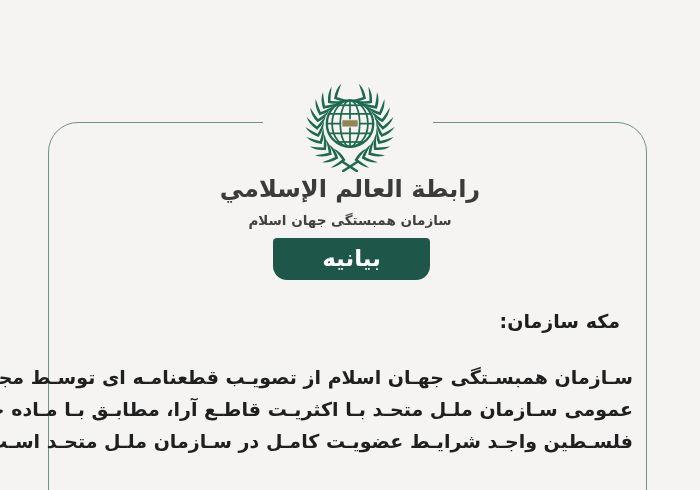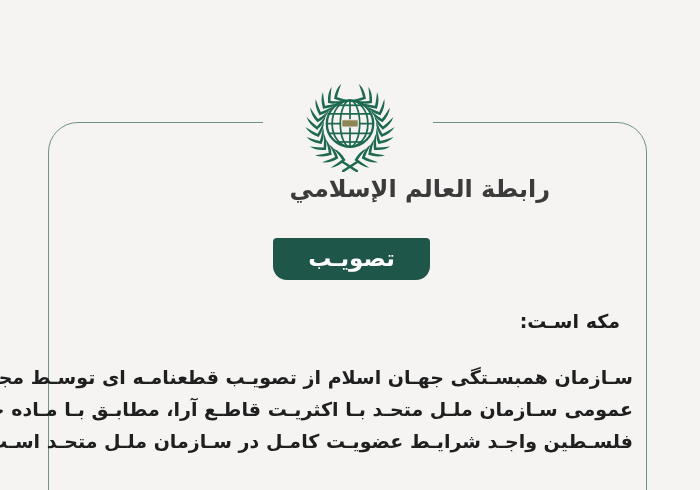--- a/index.html
+++ b/index.html
@@ -42,20 +42,21 @@
     width: 116px;
     height: 89px;
   }
   .calligraphy {
     position: absolute;
     left: 150px;
     top: 167px;
     width: 400px;
     height: 44px;
     line-height: 44px;
+    text-align: center;
     direction: rtl;
     font-size: 24px;
     font-weight: bold;
     color: #3b3b3b;
   }
   .subtitle {
     position: absolute;
     left: 150px;
     top: 210px;
     width: 400px;
@@ -167,26 +168,27 @@
       <use href="#plR" transform="rotate(-125 60 46)"></use>
       <use href="#plR" transform="rotate(-138 60 46)"></use>
       <use href="#plR" transform="rotate(-151 60 46)"></use>
 
       <path d="M53,82 L67,91 M67,82 L53,91" stroke="#1e6950" stroke-width="2.6" stroke-linecap="round"></path>
     </svg>
   </div>
 
   <div class="calligraphy" dir="rtl">رابطة العالم الإسلامي</div>
 
+  <div class="subtitle" dir="rtl">سازمان همبستگی جهان اسلام</div>
 
   <div class="banner">
-    <span>تصویـب</span>
+    <span>بیانیه</span>
   </div>
 
-  <div class="heading" dir="rtl">مکه اسـت:</div>
+  <div class="heading" dir="rtl">مکه سازمان:</div>
 
   <div class="body-text" dir="rtl">
     <div class="body-line">سـازمان همبسـتگی جهـان اسلام از تصویـب قطعنامـه ای توسـط مجمـع</div>
     <div class="body-line">عمومی سـازمان ملـل متحـد بـا اکثریـت قاطـع آرا، مطابـق بـا مـاده چهـار</div>
     <div class="body-line">فلسـطین واجـد شرایـط عضویـت کامـل در سـازمان ملـل متحـد اسـت و</div>
   </div>
 
 </div>
 
 </body></html>

